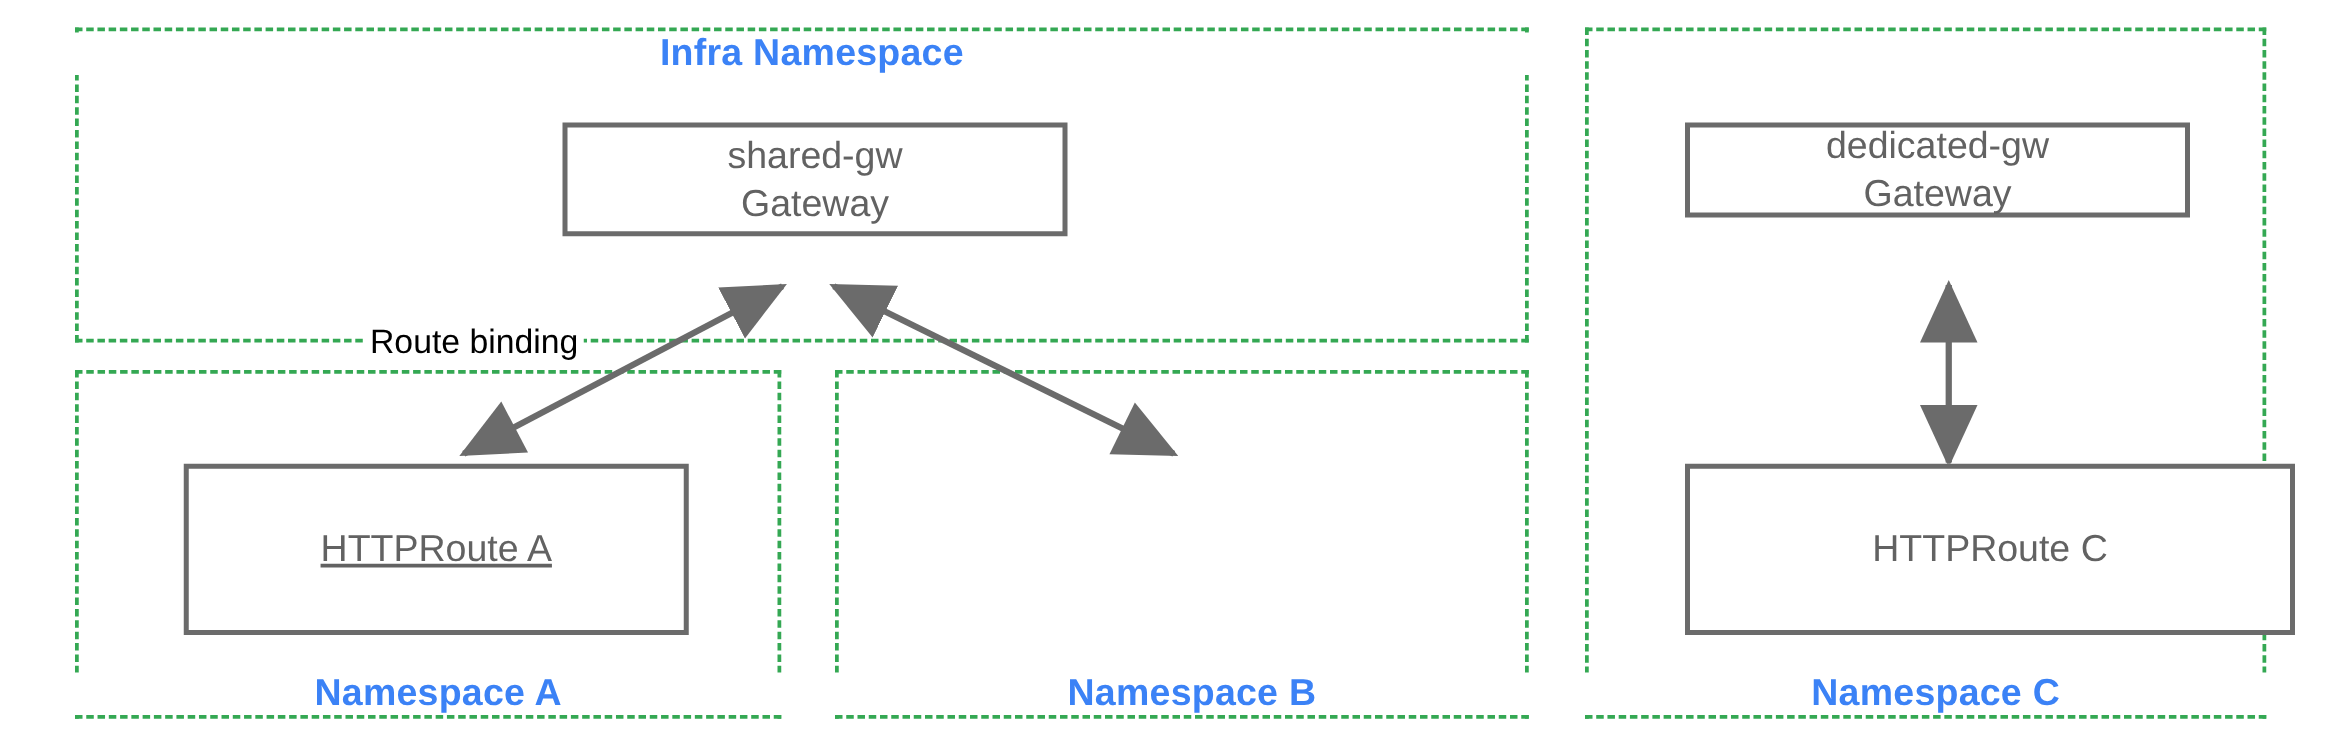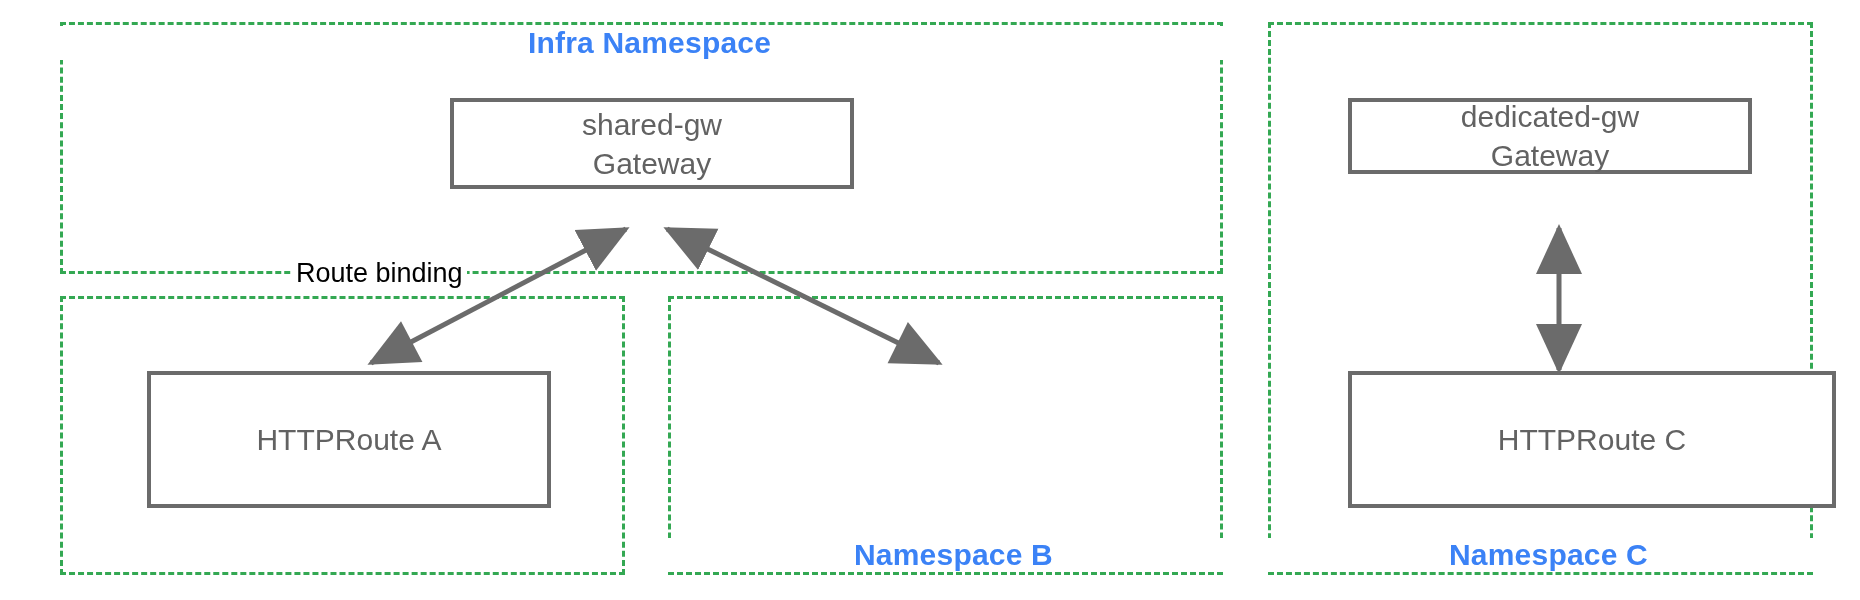--- a/index.html
+++ b/index.html
@@ -87,20 +87,21 @@
   <div class="ns-box" style="left:60px; top:22px; width:1163px; height:252px;"></div>
 
   <div class="ns-box" style="left:60px; top:296px; width:565px; height:279px;"></div>
 
   <div class="ns-box" style="left:668px; top:296px; width:555px; height:279px;"></div>
 
   <div class="ns-box" style="left:1268px; top:22px; width:545px; height:553px;"></div>
 
   <div class="ns-label" style="left:60px; top:26px; width:1163px;">Infra Namespace</div>
 
+  <div class="ns-label" style="left:60px; top:538px; width:565px;">Namespace A</div>
 
   <div class="ns-label" style="left:668px; top:538px; width:555px;">Namespace B</div>
 
   <div class="ns-label" style="left:1268px; top:538px; width:545px;">Namespace C</div>
 
   <svg id="edges" viewBox="0 0 1860 600" xmlns="http://www.w3.org/2000/svg">
     <defs>
       <marker id="ah-end" markerWidth="11" markerHeight="11" refX="9.2" refY="5" orient="auto" markerUnits="strokeWidth">
         <path d="M0,0.4 L10,5 L0,9.6 z" fill="#6b6b6b"></path>
       </marker>
@@ -119,21 +120,21 @@
   <div class="node-box" style="left:450px; top:98px; width:404px; height:91px;">
     <span class="line">shared-gw</span>
     <span class="line">Gateway</span>
   </div>
 
   <div class="node-box" style="left:1348px; top:98px; width:404px; height:76px;">
     <span class="line">dedicated-gw</span>
     <span class="line">Gateway</span>
   </div>
 
-  <div class="node-box" style="left:147px; top:371px; width:404px; height:137px;">
+  <div class="node-box" style="left:147px; top:371px; width:404px; height:137px;text-decoration:underline;">
     <span class="line">HTTPRoute A</span>
   </div>
 
 
   <div class="node-box" style="left:1348px; top:371px; width:488px; height:137px;">
     <span class="line">HTTPRoute C</span>
   </div>
 
   <div class="edge-label" style="left:292px; top:243px;margin-top:15px;">Route binding</div>
 

